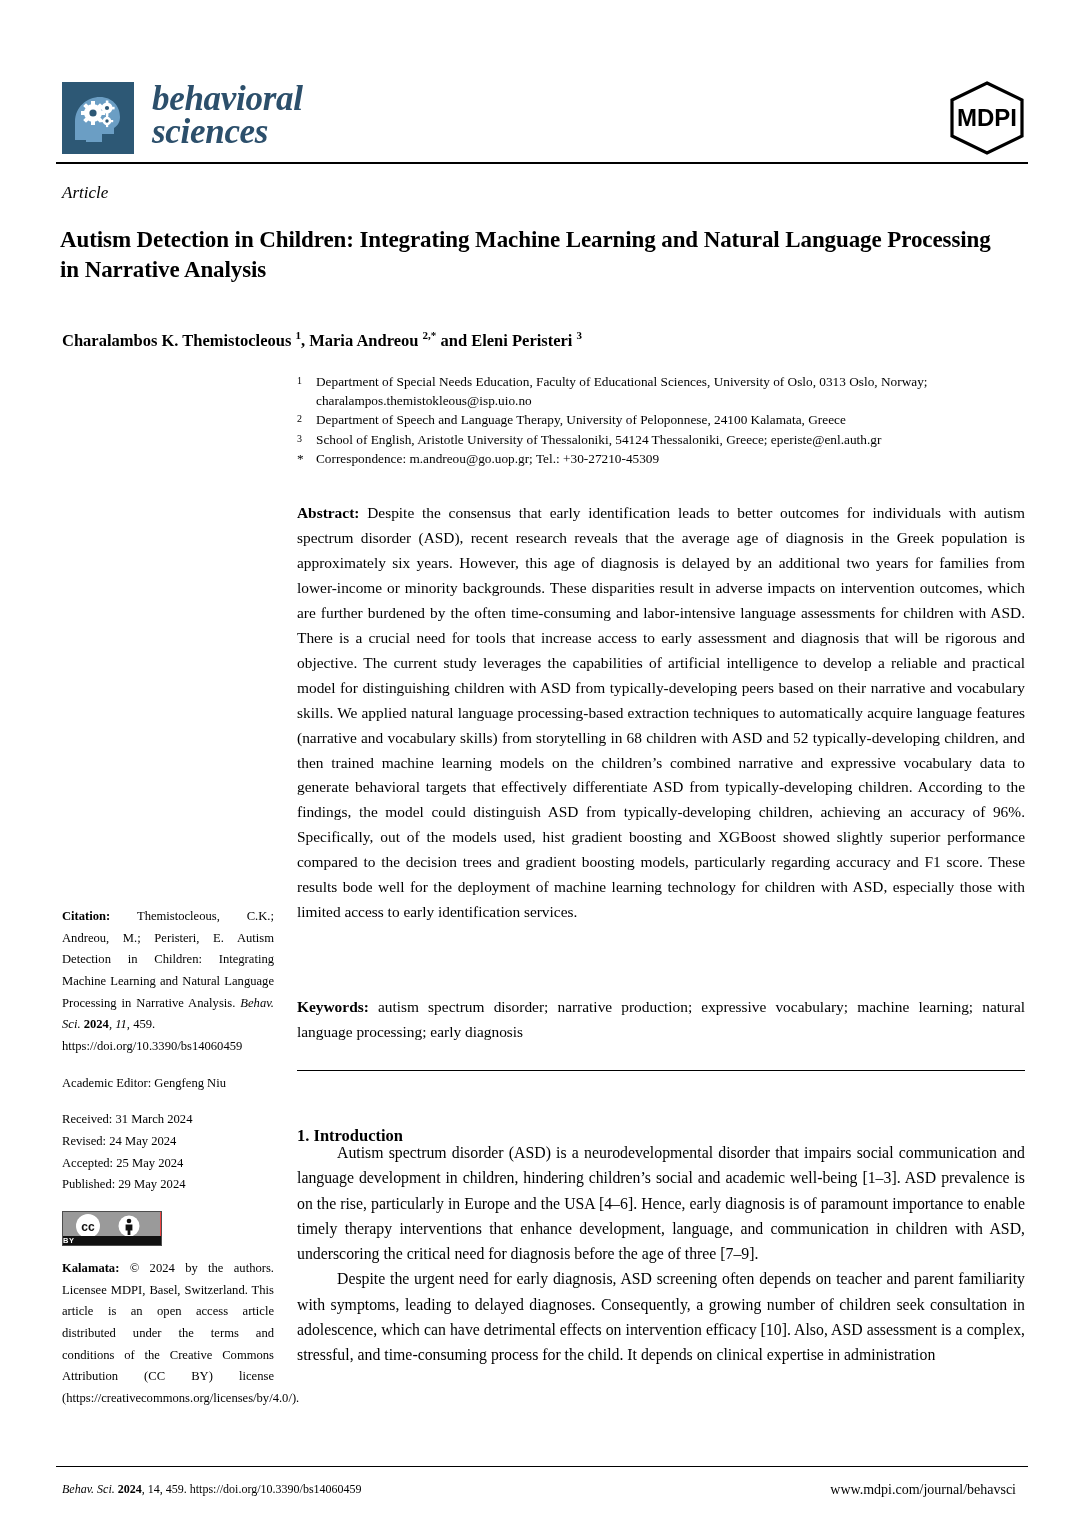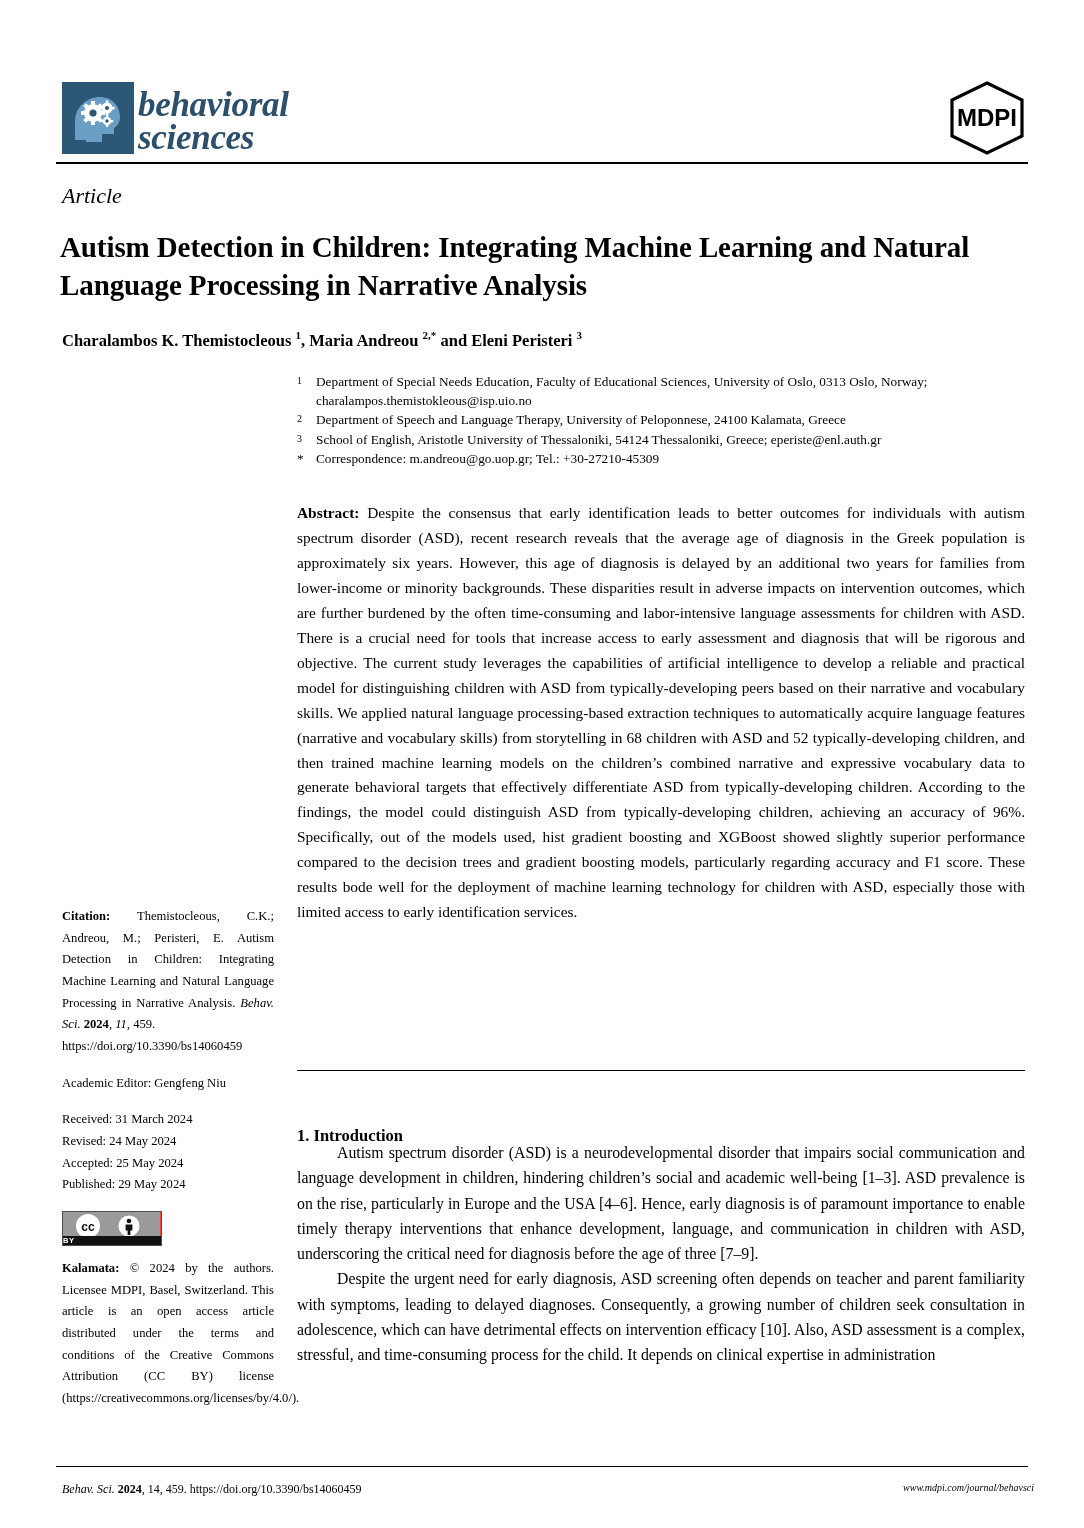--- a/index.html
+++ b/index.html
@@ -29,22 +29,22 @@
     position: absolute;
     left: 56px;
     top: 62px;
     width: 972px;
     height: 100px;
   }
   .journal-logo {
     position: absolute;
     left: 6px; top: 20px;
     display: flex;
-    align-items: flex-end;
-    gap: 4px;
+    align-items: flex-start;
+    gap: 18px;
   }
   .logo-mark {
     width: 72px;
     height: 72px;
     background: #2d5875;
     position: relative;
     flex: 0 0 auto;
   }
   .logo-mark svg { display:block; }
   .journal-name {
@@ -74,29 +74,29 @@
     height: 0;
     border-top: 2.2px solid #000;
   }
 
   
   .article-type {
     position: absolute;
     left: 62px;
     top: 183px;
     font-style: italic;
-    font-size: 22px;
+    font-size: 17px;
     color: #000;
   }
   .title {
     position: absolute;
     left: 60px;
     top: 210px;
     width: 950px;
-    font-size: 29px;
+    font-size: 23px;
     font-weight: 700;
     line-height: 1.28;
     letter-spacing: -0.1px;
   }
   .authors {
     position: absolute;
     left: 62px;
     top: 318px;
     width: 950px;
     font-size: 16.5px;
@@ -237,24 +237,23 @@
   .footer-left {
     position: absolute;
     left: 62px;
     top: 1482px;
     font-size: 12px;
   }
   .footer-left i { font-style: italic; }
   .footer-left b { font-weight: 700; }
   .footer-right {
     position: absolute;
-    right: 50px;
+    right: 68px;
     top: 1482px;
-    font-size: 10px;
-    font-style: italic;
+    font-size: 14px;
   }
 </style>
 </head>
 <body>
 
 <div class="page">
 
   <div class="masthead">
 
     <div class="journal-logo">
@@ -337,20 +336,24 @@
         <div class="aff-marker star">*</div>
         <div class="aff-text">Correspondence: m.andreou@go.uop.gr; Tel.: +30-27210-45309</div>
       </div>
     </div>
 
   <div class="abstract">
     <b>Abstract:</b>
     <span>Despite the consensus that early identification leads to better outcomes for individuals with autism spectrum disorder (ASD), recent research reveals that the average age of diagnosis in the Greek population is approximately six years. However, this age of diagnosis is delayed by an additional two years for families from lower-income or minority backgrounds. These disparities result in adverse impacts on intervention outcomes, which are further burdened by the often time-consuming and labor-intensive language assessments for children with ASD. There is a crucial need for tools that increase access to early assessment and diagnosis that will be rigorous and objective. The current study leverages the capabilities of artificial intelligence to develop a reliable and practical model for distinguishing children with ASD from typically-developing peers based on their narrative and vocabulary skills. We applied natural language processing-based extraction techniques to automatically acquire language features (narrative and vocabulary skills) from storytelling in 68 children with ASD and 52 typically-developing children, and then trained machine learning models on the children’s combined narrative and expressive vocabulary data to generate behavioral targets that effectively differentiate ASD from typically-developing children. According to the findings, the model could distinguish ASD from typically-developing children, achieving an accuracy of 96%. Specifically, out of the models used, hist gradient boosting and XGBoost showed slightly superior performance compared to the decision trees and gradient boosting models, particularly regarding accuracy and F1 score. These results bode well for the deployment of machine learning technology for children with ASD, especially those with limited access to early identification services.</span>
   </div>
 
+  <div class="keywords">
+    <b>Keywords:</b>
+    <span>autism spectrum disorder; narrative production; expressive vocabulary; machine learning; natural language processing; early diagnosis</span>
+  </div>
 
   <div class="rule-mid"></div>
 
   <div class="sidebar">
 
     <div class="blk">
       <b>Citation:</b>
       <span>Themistocleous, C.K.; Andreou, M.; Peristeri, E. Autism Detection in Children: Integrating Machine Learning and Natural Language Processing in Narrative Analysis. </span><i>Behav. Sci.</i> <b>2024</b><i>, </i><i>11</i><span>, 459.</span>
       <div>https://doi.org/10.3390/bs14060459</div>
     </div>

